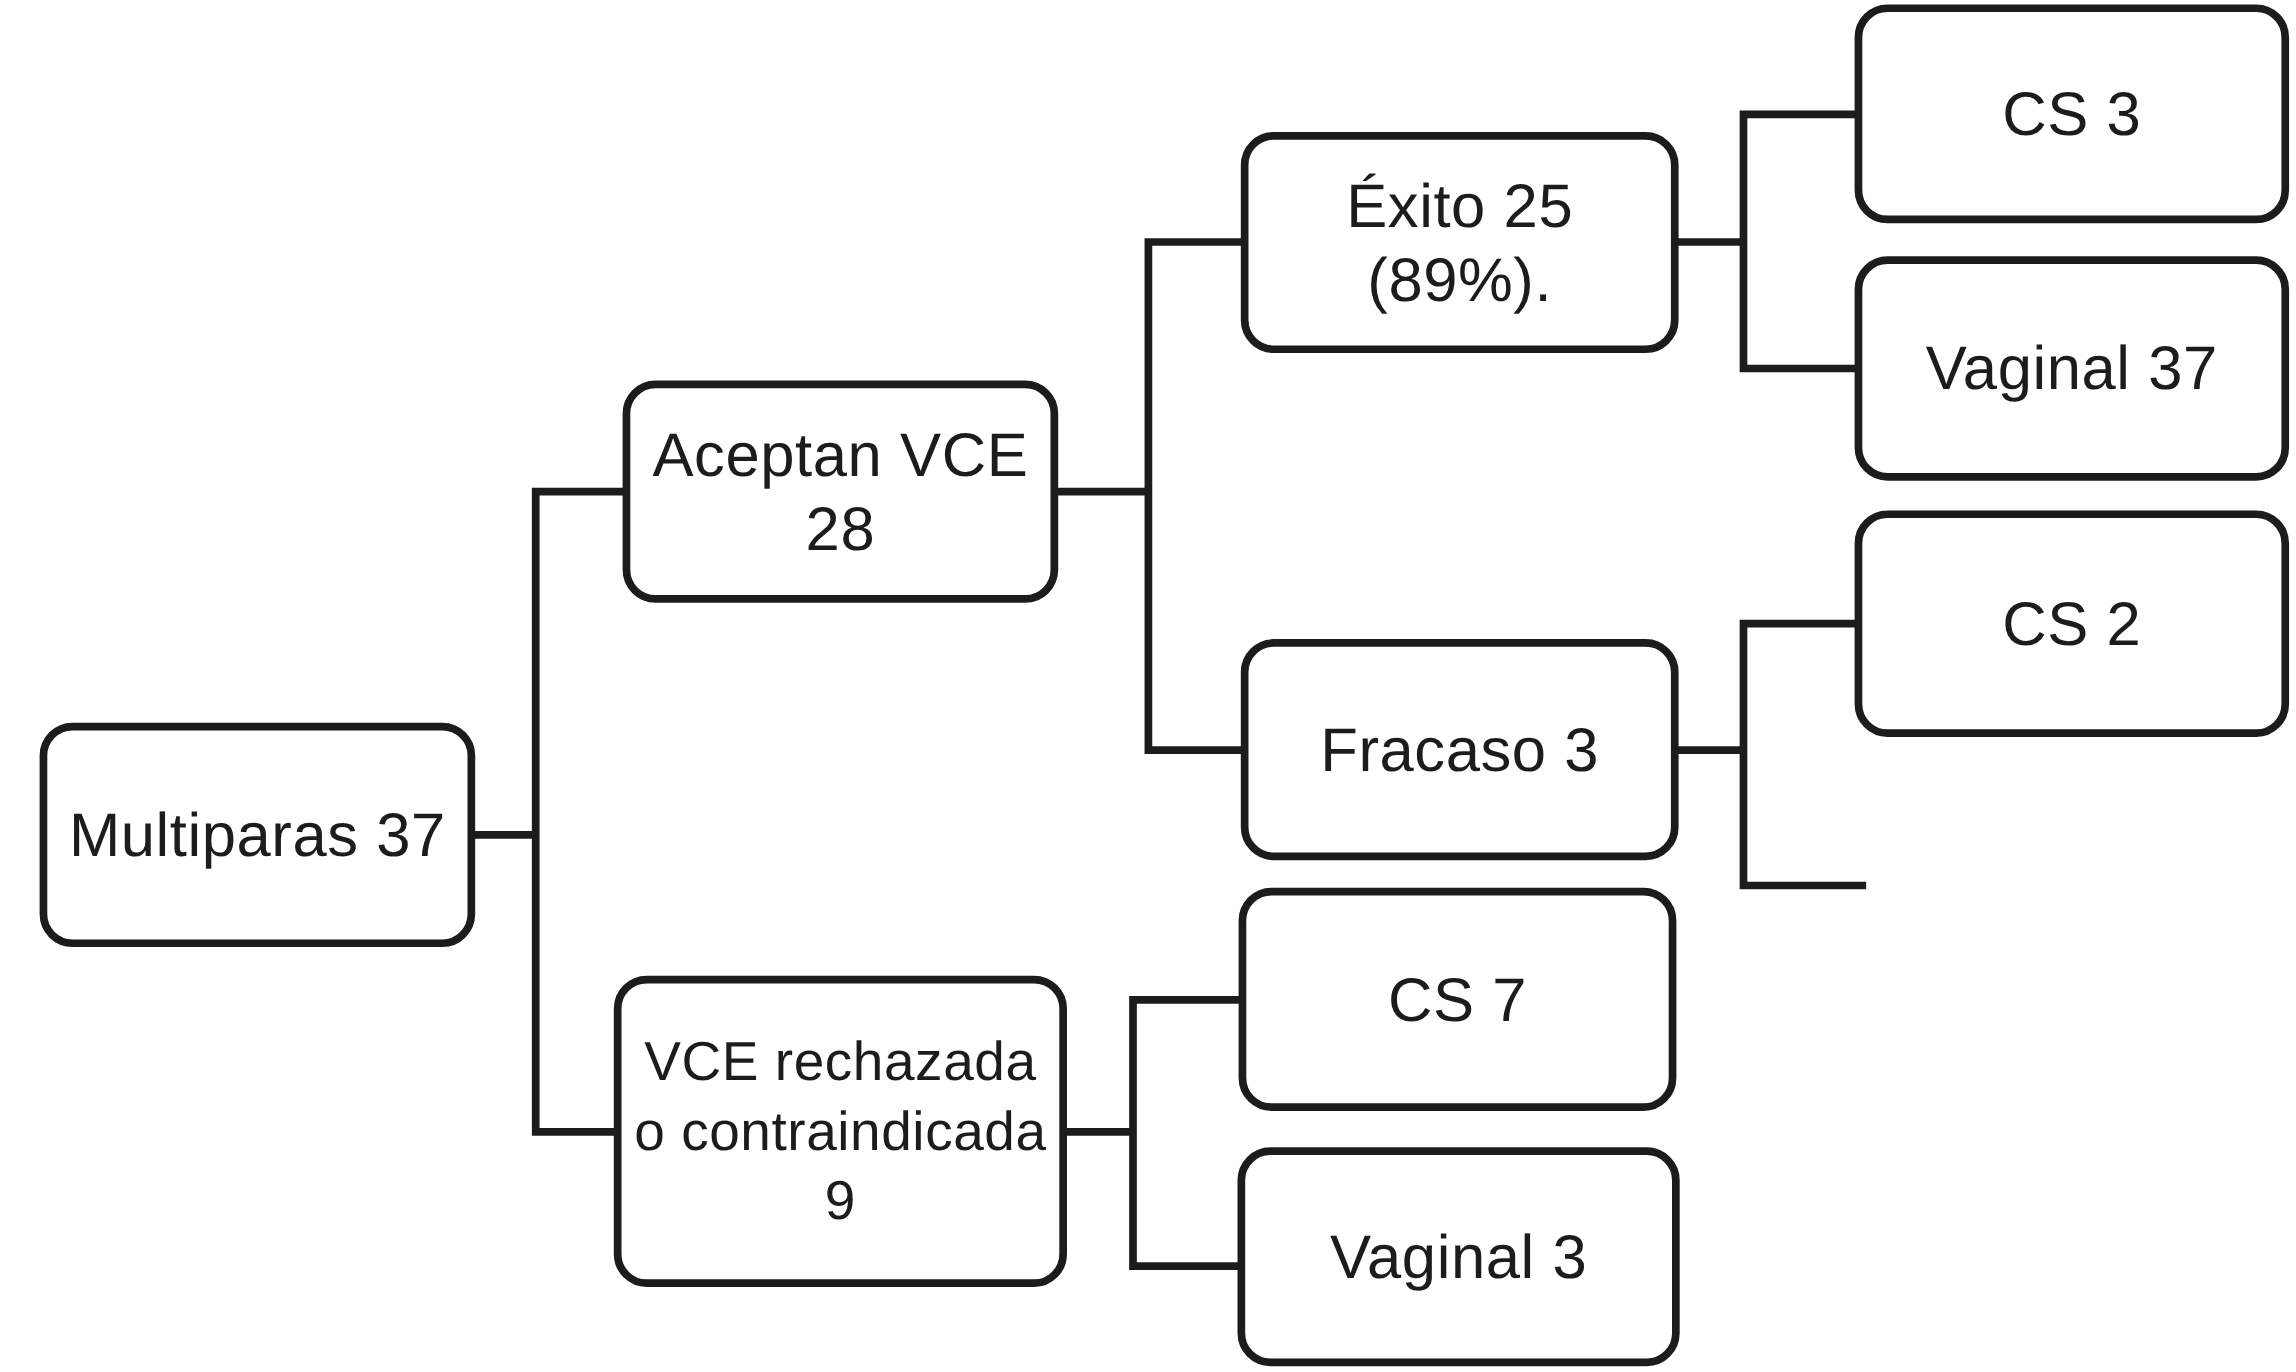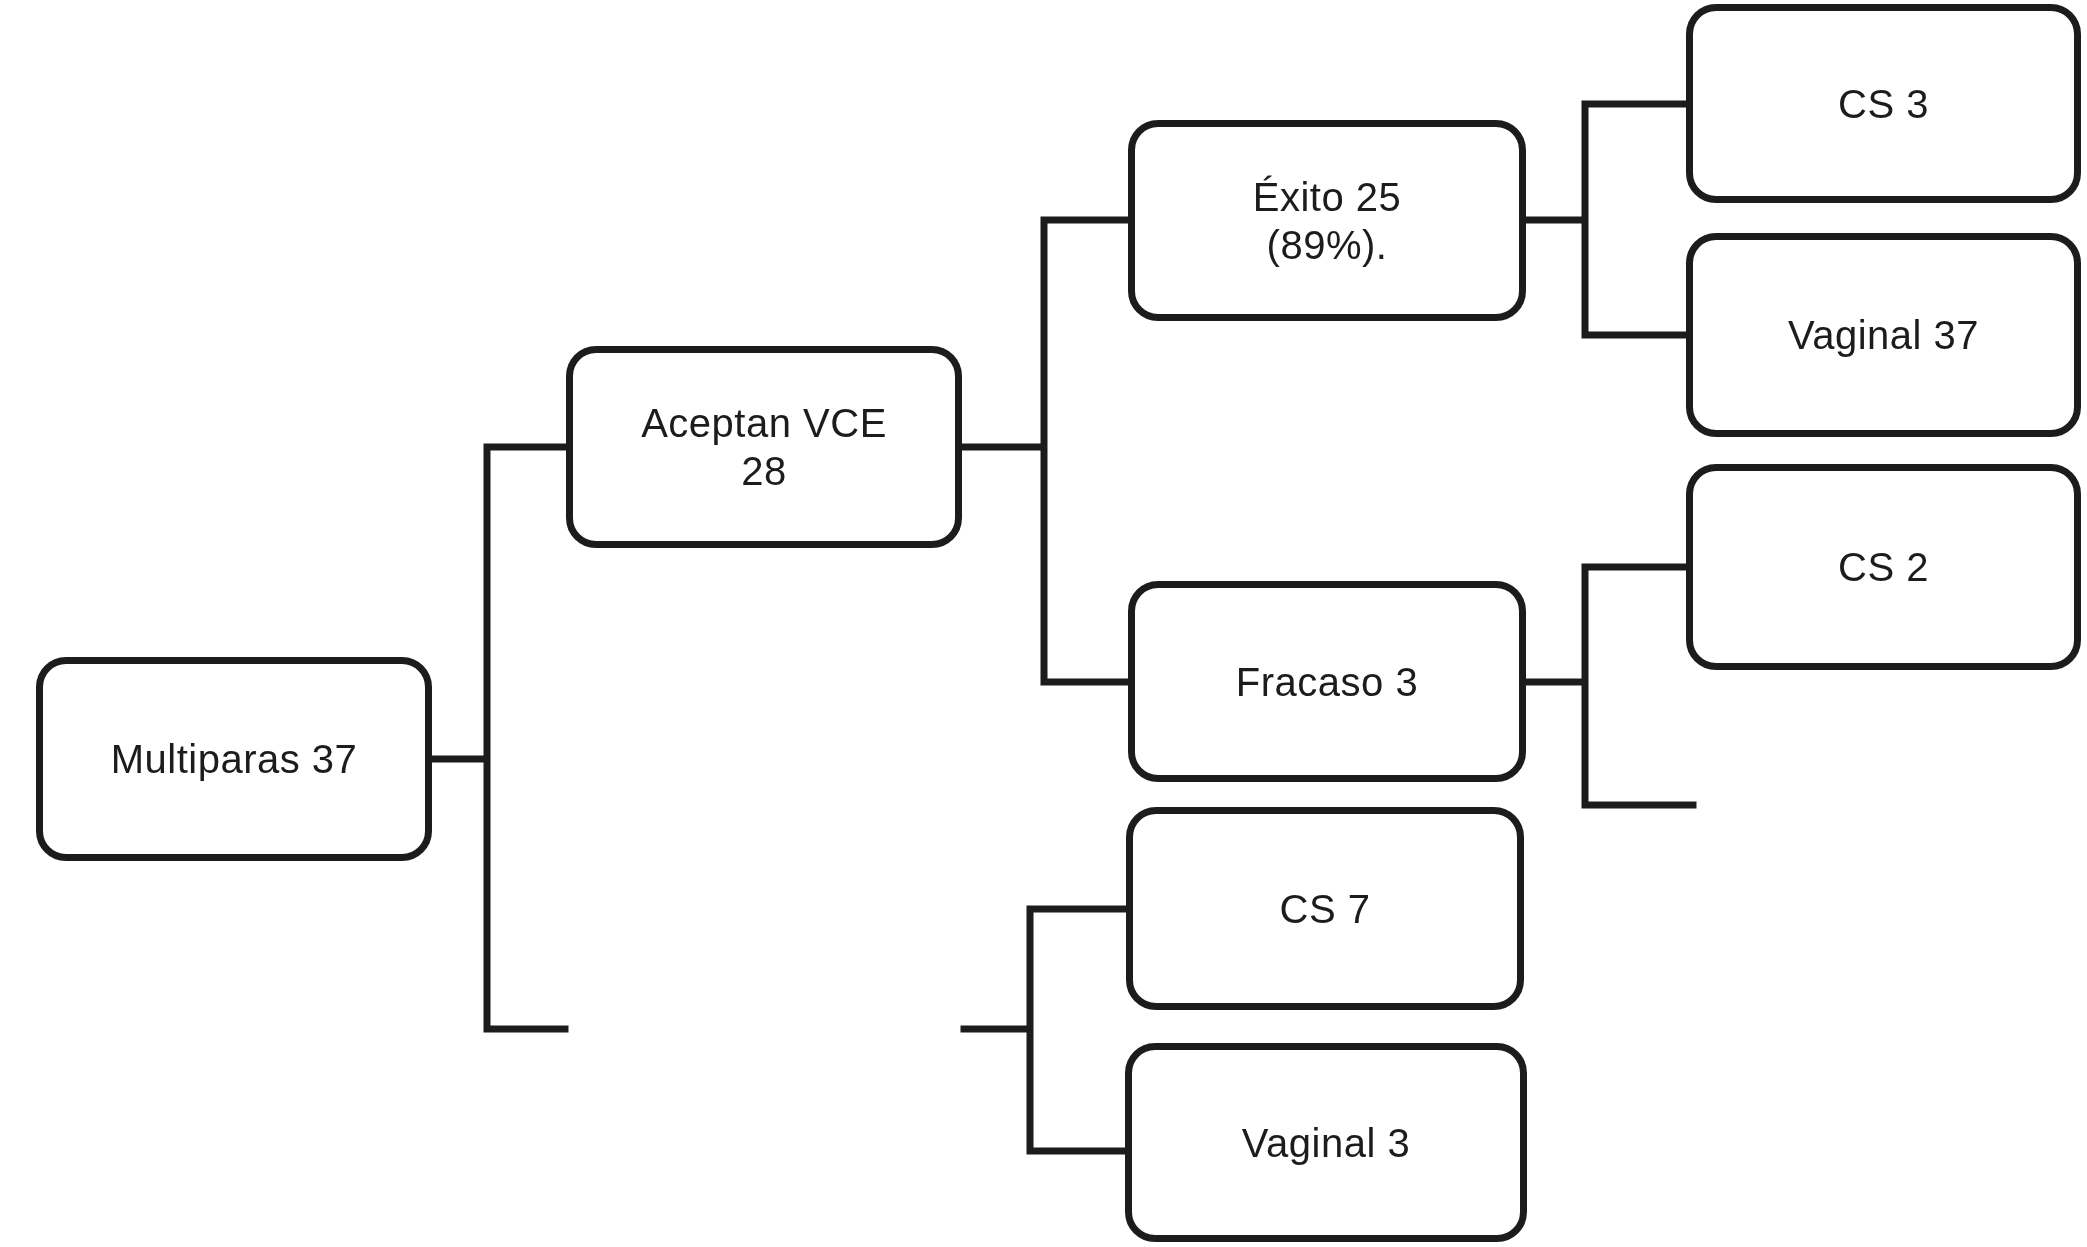--- a/index.html
+++ b/index.html
@@ -33,21 +33,21 @@
     position: absolute;
     box-sizing: border-box;
     background: #ffffff;
     border: 7px solid #1c1c1c;
     border-radius: 30px;
     display: flex;
     flex-direction: column;
     align-items: center;
     justify-content: center;
     text-align: center;
-    font-size: 40px;
+    font-size: 56px;
     line-height: 1.2;
     letter-spacing: 0.5px;
   }
   .node .line { white-space: nowrap; }
 
   
   #node-multiparas    { left: 4px;    top: 657px;  width: 396px; height: 204px; margin-left: 32px; }
   #node-aceptan-vce   { left: 566px;  top: 346px;  width: 396px; height: 202px; }
   #node-vce-rechazada { left: 558px;  top: 887px;  width: 412px; height: 283px;
                         font-size: 50px; line-height: 1.26; }
@@ -75,20 +75,25 @@
 
   <div class="node" id="node-multiparas">
     <div class="line">Multiparas 37</div>
   </div>
 
   <div class="node" id="node-aceptan-vce">
     <div class="line">Aceptan VCE</div>
     <div class="line">28</div>
   </div>
 
+  <div class="node" id="node-vce-rechazada">
+    <div class="line">VCE rechazada</div>
+    <div class="line">o contraindicada</div>
+    <div class="line">9</div>
+  </div>
 
   <div class="node" id="node-exito">
     <div class="line">Éxito 25</div>
     <div class="line">(89%).</div>
   </div>
 
   <div class="node" id="node-fracaso">
     <div class="line">Fracaso 3</div>
   </div>
 

